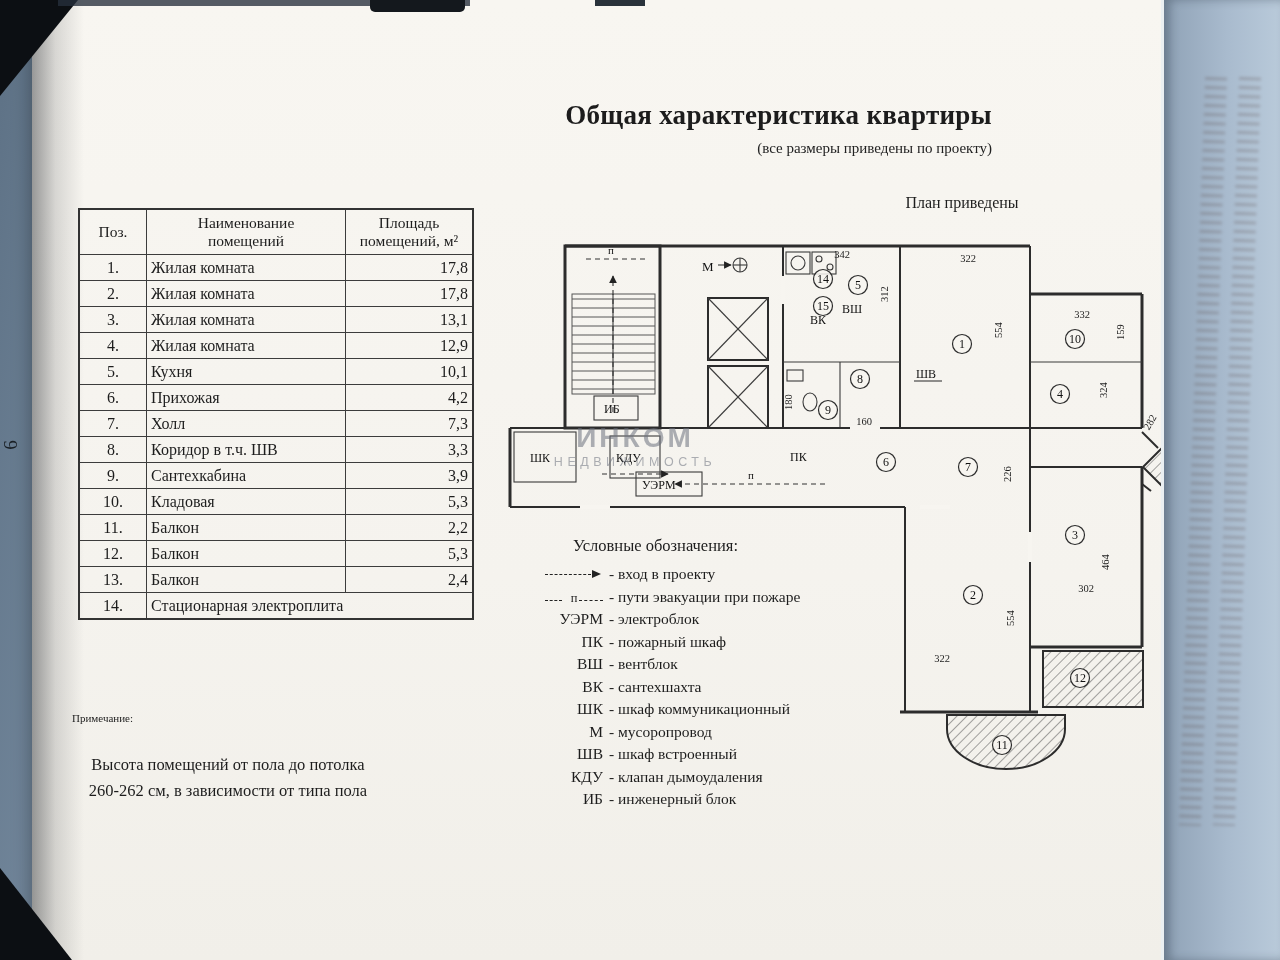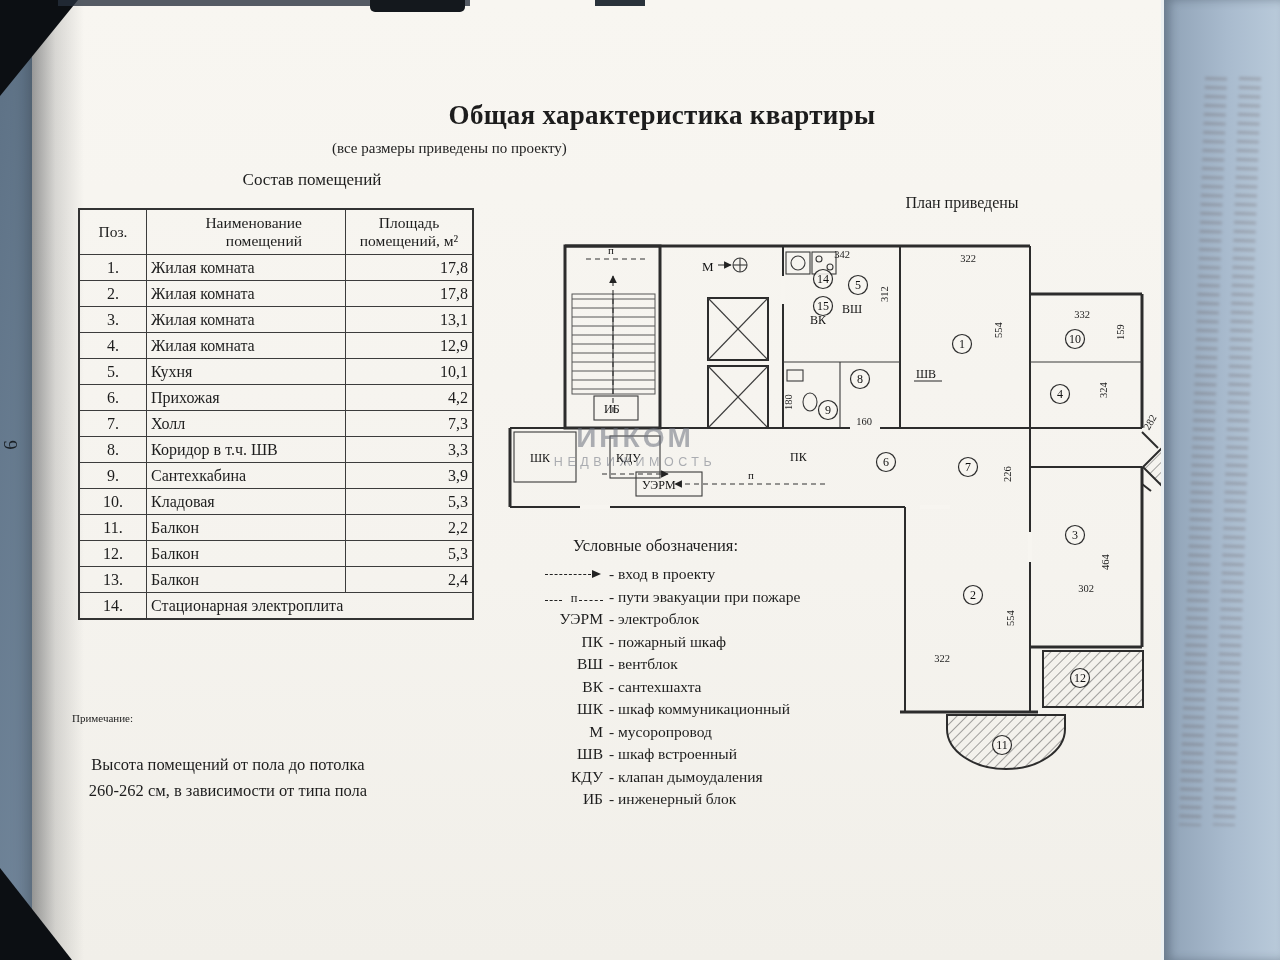--- a/index.html
+++ b/index.html
@@ -19,29 +19,29 @@
                border-left:3px solid rgba(252,252,249,.75);box-shadow:inset 6px 0 10px rgba(40,55,70,.35);}
   .strip-streak{position:absolute;top:8%;height:78%;width:22px;filter:blur(1.6px);opacity:.28;transform:rotate(2deg);
                 background:repeating-linear-gradient(180deg,rgba(80,60,55,.8) 0 3px,transparent 3px 9px);}
   .page-number{left:6px;top:434px;font-size:19px;color:#1a2026;transform:rotate(-90deg);z-index:7;}
 
   
   .paper{left:32px;top:0;width:1132px;height:960px;background:linear-gradient(180deg,#f8f6f1 0%,#f5f3ee 60%,#f1efe9 100%);
          box-shadow:0 0 18px rgba(0,0,0,.35);z-index:1;}
   .spine{left:0;top:0;bottom:0;width:52px;background:linear-gradient(90deg,rgba(18,22,28,.42),rgba(18,22,28,.14) 45%,transparent);z-index:4;pointer-events:none;}
 
-  .doc-title{left:300px;top:100px;width:660px;text-align:center;font-size:27px;font-weight:600;letter-spacing:.3px;color:#1c1c1c;}
-  .doc-subtitle{left:300px;top:140px;width:660px;text-align:left;font-size:15px;color:#222;}
+  .doc-title{left:300px;top:100px;width:660px;text-align:right;font-size:27px;font-weight:600;letter-spacing:.3px;color:#1c1c1c;}
+  .doc-subtitle{left:300px;top:140px;width:660px;text-align:right;font-size:15px;color:#222;}
 
   .table-caption{left:150px;top:170px;width:260px;text-align:center;font-size:17px;color:#1d1d1d;}
   .table-wrap{left:46px;top:208px;}
   table.rooms{border-collapse:collapse;border:2px solid #333;font-size:16px;color:#1d1d1d;background:transparent;}
   table.rooms th,table.rooms td{border:1px solid #3c3c3c;padding:0 4px;}
   table.rooms th{font-weight:normal;height:44px;font-size:15.5px;}
-  th .wrapped{display:inline-block;width:112px;text-align:right;}
+  th .wrapped{display:inline-block;width:112px;}
   th .wrapped2{display:inline-block;width:108px;}
   td.c-pos{width:58px;text-align:center;height:25px;}
   td.c-name{width:190px;padding-left:10px;}
   td.c-area{width:118px;text-align:right;}
 
   .note-caption{left:40px;top:712px;width:280px;font-size:11px;color:#1d1d1d;}
   .note-text{left:16px;top:752px;width:360px;text-align:center;font-size:16.5px;line-height:1.55;color:#1d1d1d;}
 
   .plan-caption{left:820px;top:194px;width:220px;text-align:center;font-size:16px;color:#1d1d1d;}
   .plan-wrap{left:458px;top:232px;width:750px;height:560px;z-index:2;}
@@ -81,21 +81,20 @@
 <body>
 
 <div class="photo">
 
   <div class="abs paper">
     <div class="abs spine"></div>
 
     <div class="abs doc-title">Общая характеристика квартиры</div>
     <div class="abs doc-subtitle">(все размеры приведены по проекту)</div>
 
-    <div class="abs table-caption">Состав помещений</div>
 
     <div class="abs table-wrap">
       <table class="rooms">
         <thead>
           <tr>
             <th><span>Поз.</span></th>
             <th><span class="wrapped">Наименование помещений</span></th>
             <th><span class="wrapped2">Площадь помещений, м²</span></th>
           </tr>
         </thead>

